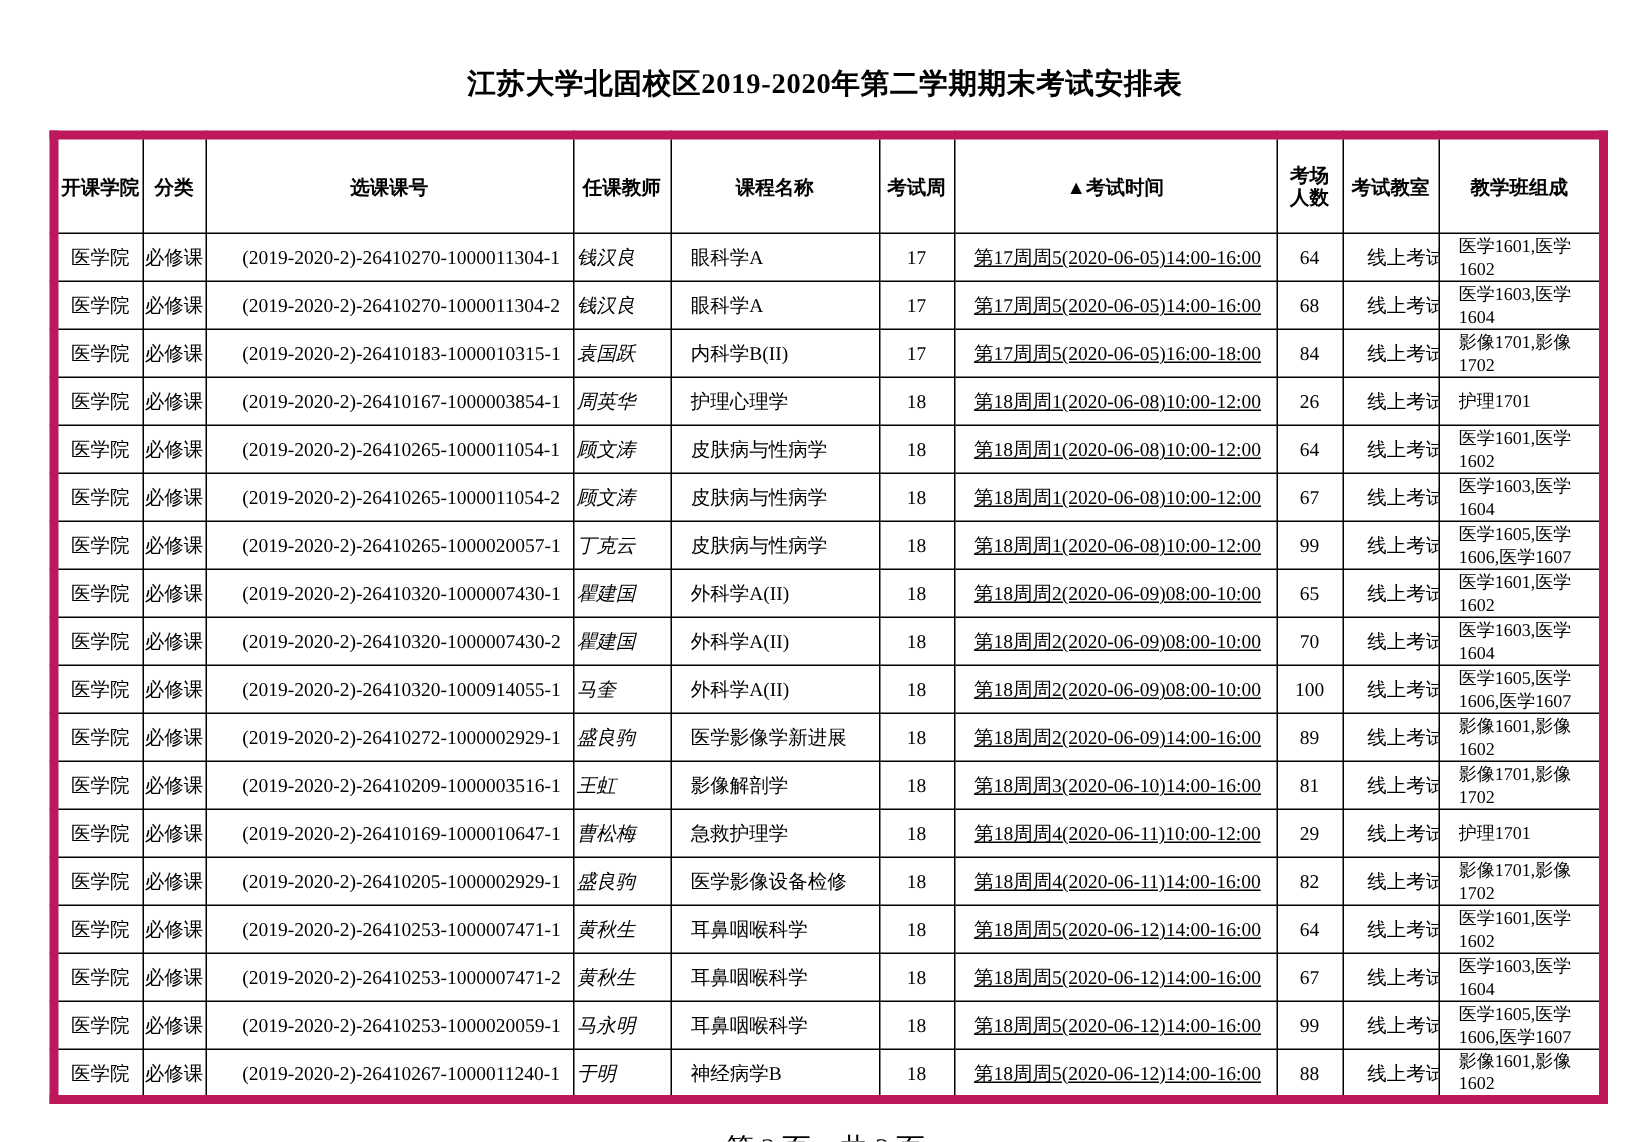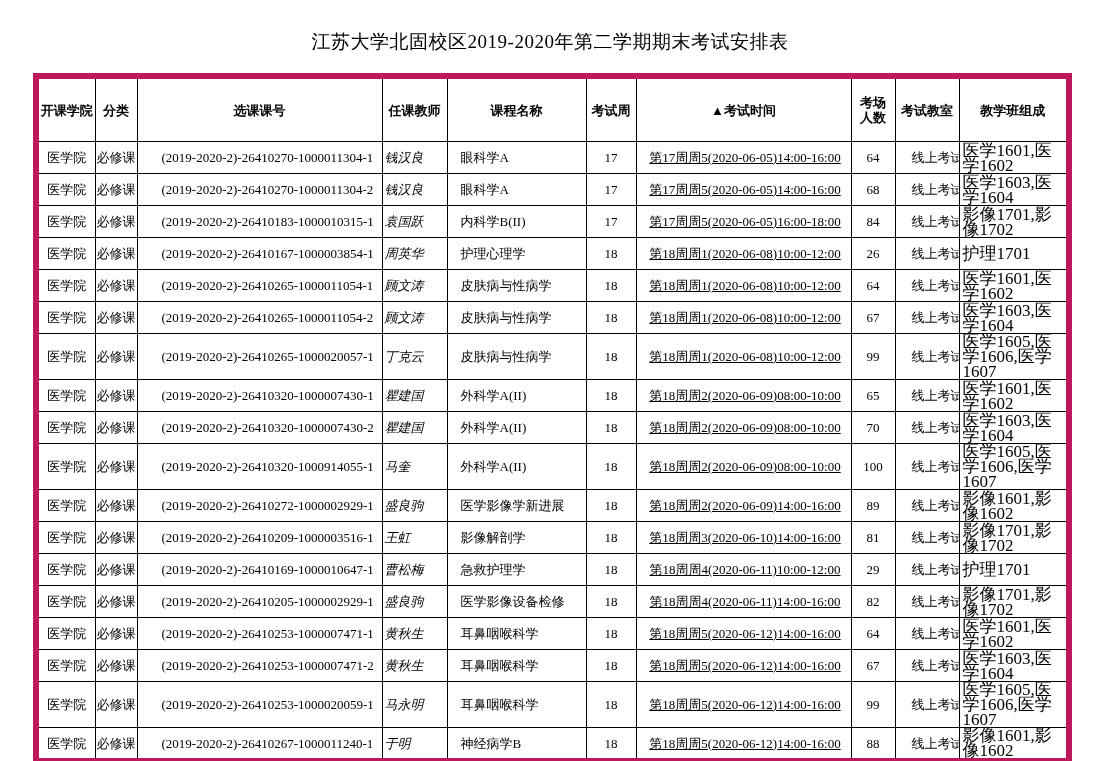--- a/index.html
+++ b/index.html
@@ -11,25 +11,25 @@
     color: #000000;
     font-family: "Liberation Serif", "DejaVu Serif", serif;
   }
   .page {
     position: relative;
     width: 1100px;
     height: 761px;
     overflow: hidden;
   }
   .title {
-    margin: 2px;
+    margin: 16px;
     padding-top: 27px;
     text-align: center;
     font-size: 19px;
-    font-weight: normal;
+    font-weight: bold;
     letter-spacing: 0.5px;
   }
   table.exam-table {
     border-collapse: collapse;
     table-layout: fixed;
     margin: 18px 0 0 33px;
     width: 1033px;
     border: 6px solid #be185d;
   }
   th, td {
@@ -47,23 +47,23 @@
   }
   tbody tr { height: 32px; }
   th.c-room_count { padding: 16px 5px; }
   td.c-course_no  { text-align: left; padding-left: 24px; white-space: nowrap; }
   td.c-teacher    { text-align: left; padding-left: 2px; white-space: nowrap; font-style: italic; }
   td.c-course_name{ text-align: left; padding-left: 13px; white-space: nowrap; }
   td.c-exam_time  { text-align: center; padding-left: 3px; white-space: nowrap; text-decoration: underline; }
   td.c-exam_room  { text-align: left; padding-left: 16px; white-space: nowrap; }
   td.c-class_composition {
     text-align: left;
-    padding-left: 3px;
+    padding-left: 13px;
     padding-right: 1px;
-    font-size: 17px;
+    font-size: 12px;
     line-height: 15px;
   }
   .footer {
     margin-top: 17px;
     text-align: center;
     font-size: 19px;
   }
 </style>
 </head>
 <body>

